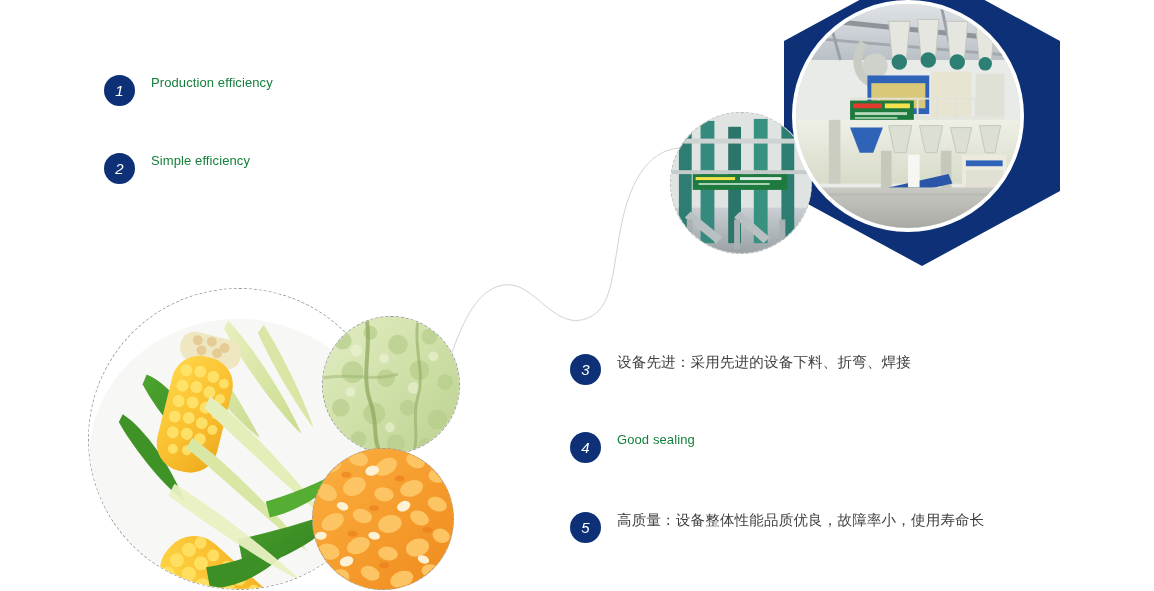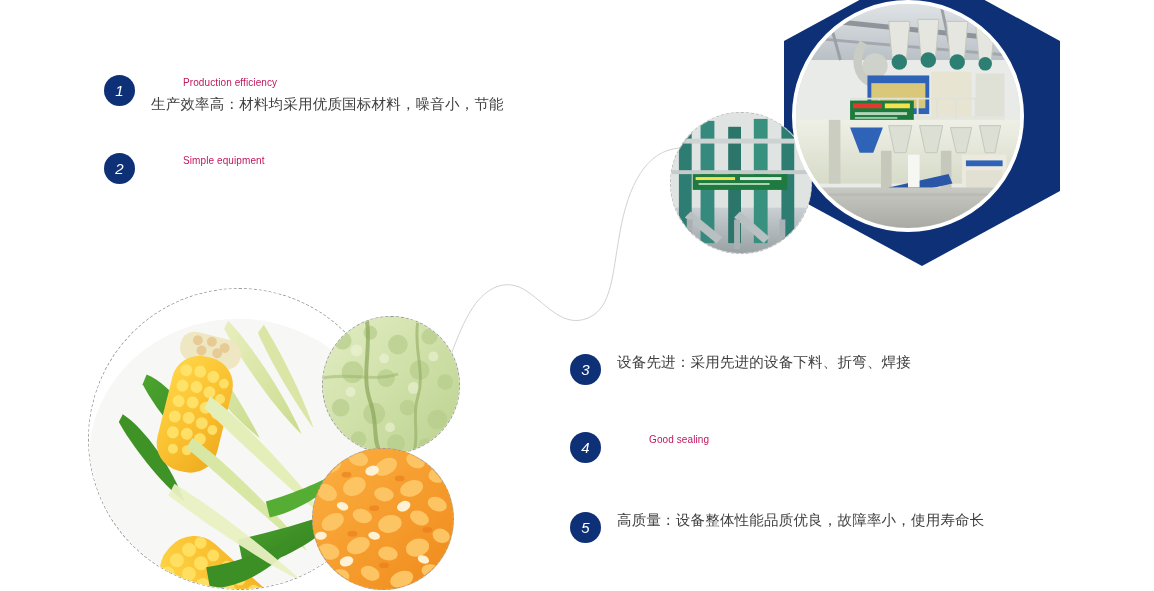--- a/index.html
+++ b/index.html
@@ -47,26 +47,25 @@
     justify-content: center;
     flex: 0 0 auto;
     letter-spacing: 0px;
     line-height: 1;
   }
   .feature-text {
     margin-left: 16px;
     margin-top: -3px;
   }
   .feature-title {
-    color: #be185d;
-    font-size: 10px;
+    color: #15803d;
+    font-size: 13px;
     line-height: 21px;
     white-space: nowrap;
     letter-spacing: 0.1px;
-    margin-left: 32px;
   }
   .feature-desc {
     color: #3f3f3f;
     font-size: 14.5px;
     line-height: 22px;
     white-space: nowrap;
     letter-spacing: 0.2px;
   }
 
   
@@ -495,28 +494,27 @@
             <ellipse cx="72" cy="118" rx="5" ry="3"></ellipse>
         </g>
       </svg>
     </div>
   </div>
 
   <div class="feature" style="left:104px; top:75px;">
     <div class="badge">1</div>
     <div class="feature-text">
       <div class="feature-title">Production efficiency</div>
-      <div class="feature-desc">生产效率高：材料均采用优质国标材料，噪音小，节能</div>
     </div>
   </div>
 
   <div class="feature" style="left:104px; top:153px;">
     <div class="badge">2</div>
     <div class="feature-text">
-      <div class="feature-title">Simple equipment</div>
+      <div class="feature-title">Simple efficiency</div>
     </div>
   </div>
 
   <div class="feature" style="left:570px; top:354px;">
     <div class="badge">3</div>
     <div class="feature-text">
       <div class="feature-desc">设备先进：采用先进的设备下料、折弯、焊接</div>
     </div>
   </div>
 

